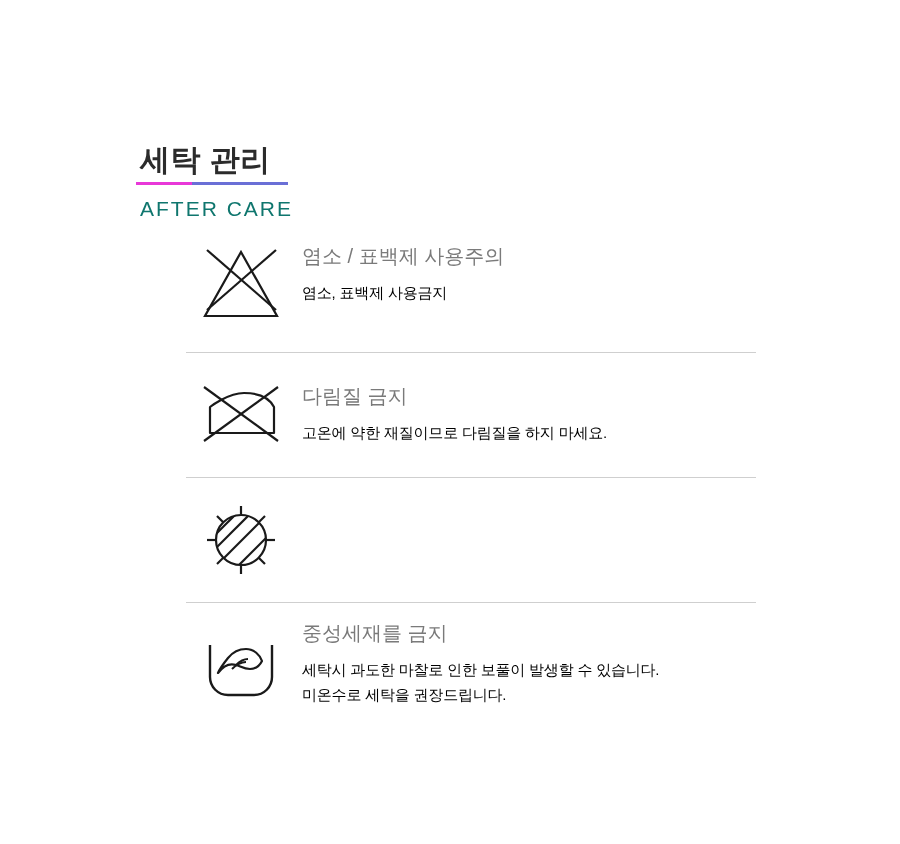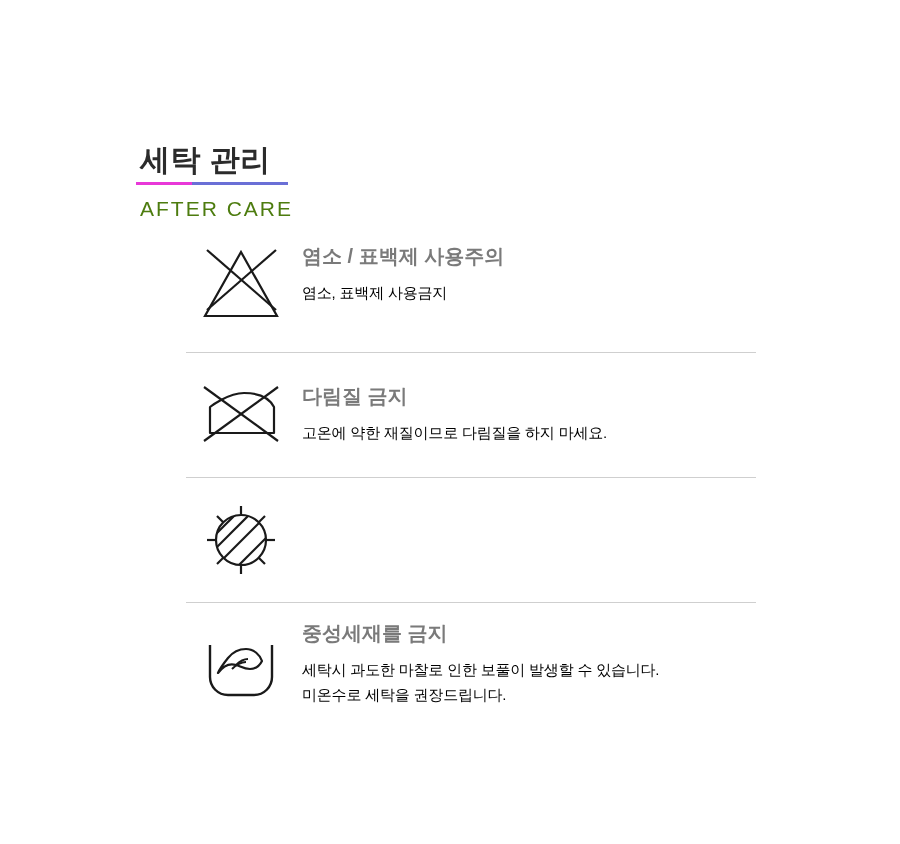--- a/index.html
+++ b/index.html
@@ -50,21 +50,21 @@
     top: 0;
     width: 56px;
     height: 3px;
     background: #e838d8;
   }
   .header-sub {
     margin-top: 12px;
     padding-left: 4px;
     font-size: 21px;
     letter-spacing: 2px;
-    color: #4d7c0f;
+    color: #0f766e;
     font-weight: 400;
   }
 
   
   .care-list {
     position: absolute;
     left: 186px;
     top: 228px;
     width: 570px;
   }
@@ -85,21 +85,21 @@
     justify-content: center;
     padding-top: 4px;
   }
   .care-text {
     flex: 1 1 auto;
     padding-left: 6px;
   }
   .care-title {
     font-size: 20px;
     color: #7a7a7a;
-    font-weight: 700;
+    font-weight: 400;
     line-height: 28px;
     margin-bottom: 10px;
   }
   .care-desc-line {
     font-size: 15px;
     color: #000000;
     line-height: 25px;
     letter-spacing: -0.2px;
   }
   svg { display: block; }

